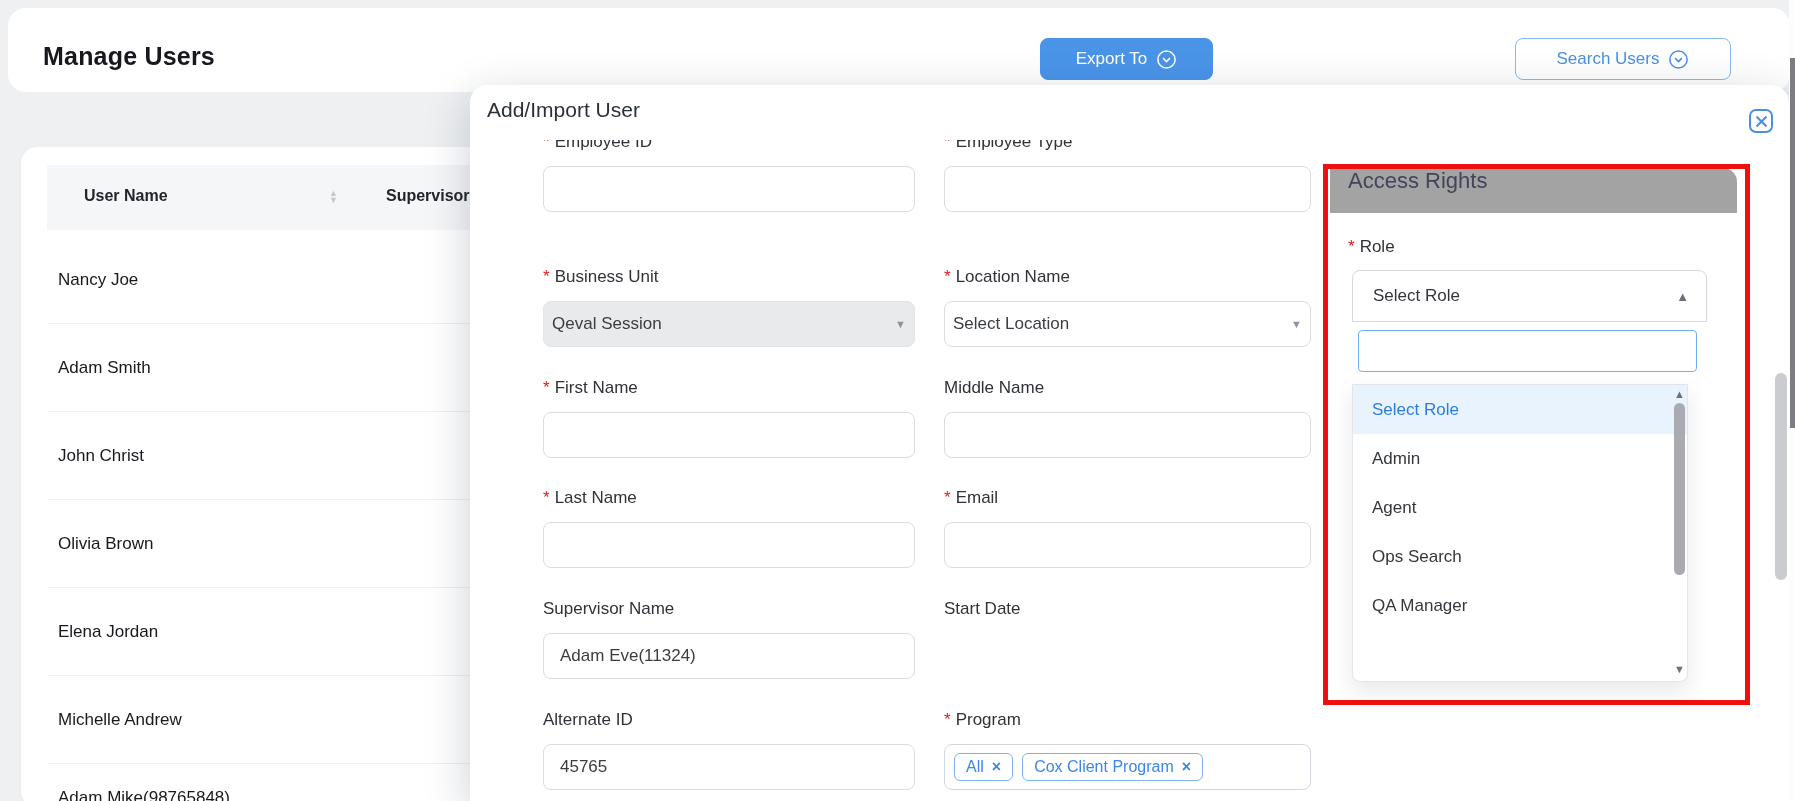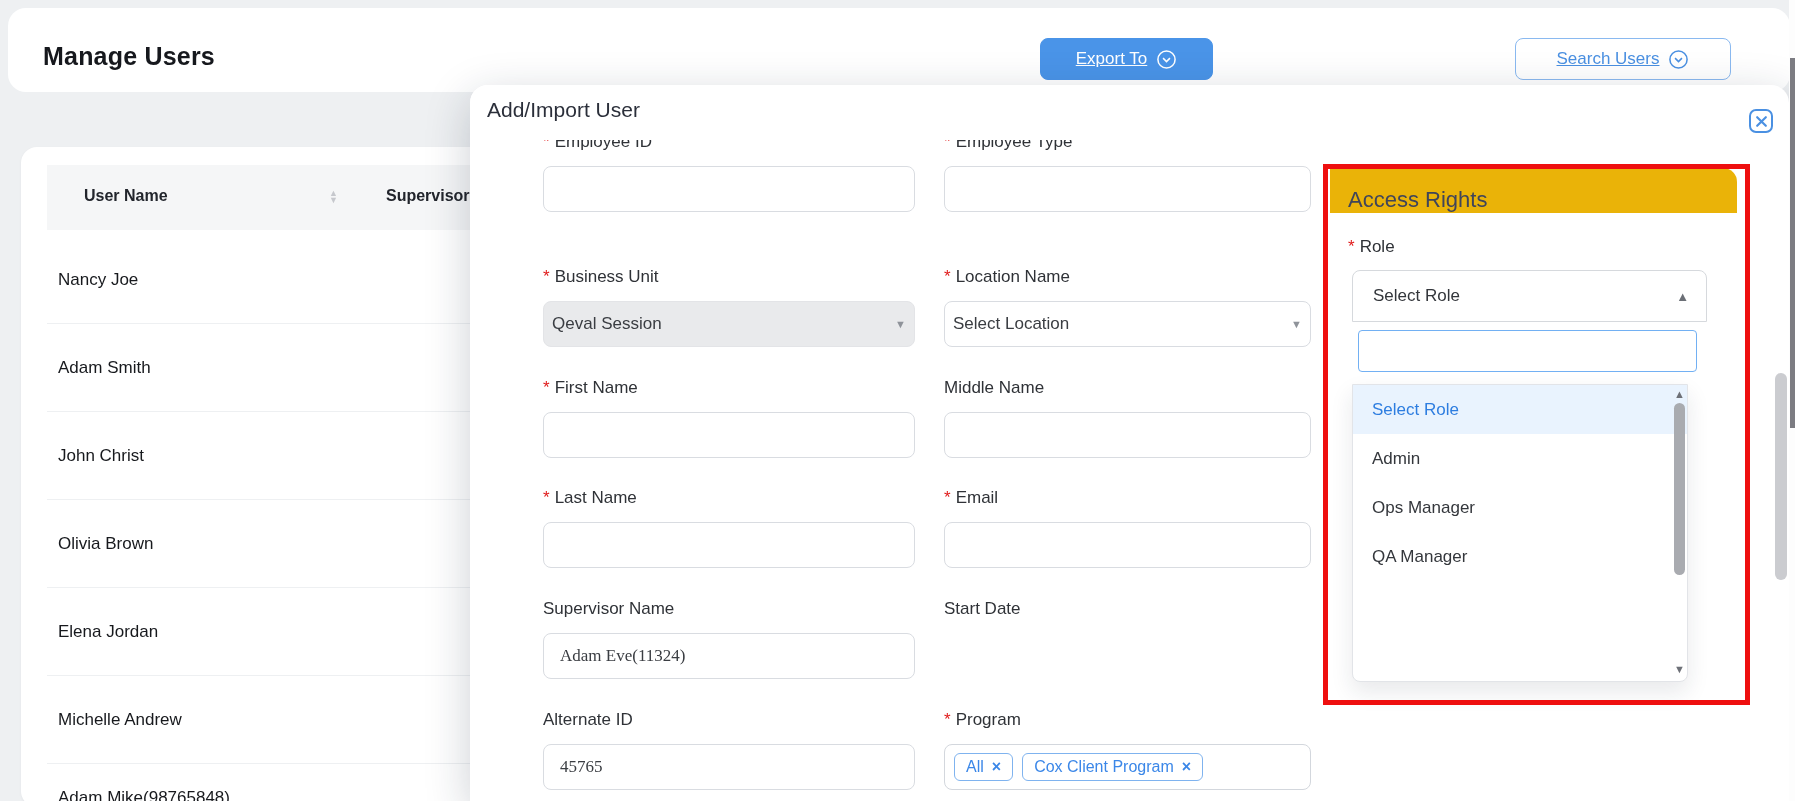--- a/index.html
+++ b/index.html
@@ -5,21 +5,21 @@
   * { margin:0; padding:0; box-sizing:border-box; }
   html,body { background:#e9ebee; }
   body { font-family:"Liberation Sans", sans-serif; }
   .stage { position:relative; width:1795px; height:801px; background:#eef0f2; overflow:hidden; }
   .abs { position:absolute; }
 
   
   .hdr-card { left:8px; top:8px; width:1782px; height:84px; background:#fff; border-radius:18px;padding-left:16px; }
   .page-title { left:35px; top:34px; font-size:25px; font-weight:700; color:#16181d; letter-spacing:.2px; }
   .btn { height:42px; border-radius:8px; display:flex; align-items:center; justify-content:center; gap:9px;
-         font-size:17px; cursor:pointer;text-decoration:underline; }
+         font-size:17px; cursor:pointer; }
   .btn-solid { background:#4a94e8; color:#fff; border:1px solid #4a94e8; }
   .btn-outline { background:#fff; color:#4a90e2; border:1px solid #8ab9f0; }
   .chev { width:21px; height:21px; flex:0 0 auto; }
 
   
   .table-card { left:21px; top:147px; width:880px; height:660px; background:#fff; border-radius:16px;
                 box-shadow:0 1px 3px rgba(20,30,50,.05); overflow:hidden; }
   .thead { left:26px; top:18px; right:0; height:65px; background:#f5f6f7; }
   .th { font-size:16px; font-weight:700; color:#22252c; }
   .sort-ic { display:flex; flex-direction:column; line-height:7px; font-size:9px; color:#c6c8cd; }
@@ -30,36 +30,36 @@
   .modal { left:470px; top:85px; width:1319px; height:716px; background:#fff;
            border-radius:18px 18px 0 0; box-shadow:0 12px 45px rgba(25,35,60,.22); overflow:hidden; z-index:5; }
   .modal-bar { left:0; top:0; width:1211px; height:55px; background:#fff; z-index:4; }
   .modal-title { left:17px; top:13px; font-size:21px; color:#2b2f3a; font-weight:500; }
   .close-btn { left:1279px; top:24px; width:24px; height:24px; border:2px solid #4a90e2; border-radius:7px;
                display:flex; align-items:center; justify-content:center; cursor:pointer; background:#fff; }
 
   .lbl { height:22px; font-size:17px; color:#2f3237; white-space:nowrap; z-index:1; }
   .req { color:#e01b1b; margin-right:5px; font-size:17px; }
   .inp { width:372px; height:46px; border:1px solid #d9dce1; border-radius:8px; background:#fff;
-         font-size:17px; color:#3a3d42; padding:0 16px; font-family:Liberation Serif, serif; outline:none; }
+         font-size:17px; color:#3a3d42; padding:0 16px; font-family:Liberation Sans, sans-serif; outline:none; }
   .sel { display:flex; align-items:center; justify-content:space-between; padding:0 8px;
          width:372px; height:46px; border:1px solid #d9dce1; border-radius:8px; background:#fff;
          font-size:17px; color:#3a3d42; cursor:pointer; }
   .sel.disabled { background:#e9eaec; border-color:#e3e4e7; cursor:default; }
   .caret { font-size:11px; color:#8f939a; }
   .date-ic { position:absolute; right:14px; top:12px; width:22px; height:22px; }
   .prog-box { width:367px; height:46px; border:1px solid #d3d7dd; border-radius:8px; background:#fff;
               display:flex; align-items:center; padding:0 9px; gap:9px; }
   .chip { display:inline-flex; align-items:center; gap:8px; border:1.5px solid #7fb3ef; border-radius:6px;
           color:#3b87e8; font-size:16px; padding:4px 11px; background:#fff; cursor:default; white-space:nowrap; }
   .chip-x { font-size:16px; font-weight:700; cursor:pointer; }
 
   
-  .ar-head { left:860px; top:83px; width:407px; height:45px; background:#eab308; border-radius:0 14px 0 0;
-             display:flex; align-items:flex-end; }
+  .ar-head { left:860px; top:83px; width:407px; height:45px; background:#a3a3a3; border-radius:0 14px 0 0;
+             display:flex; align-items:flex-start; }
   .ar-title { font-size:22px; color:#40455a; margin-left:18px; }
   .role-select { left:882px; top:185px; width:355px; height:52px; background:#fff; border:1px solid #d6d9dd;
                  border-radius:8px 8px 0 0; display:flex; align-items:center; justify-content:space-between;
                  padding:0 17px 0 20px; font-size:17px; color:#33363b; cursor:pointer; z-index:6; }
   .role-search { left:888px; top:245px; width:339px; height:42px; border:1.5px solid #72b0f3; border-radius:4px;
                  background:#fff; z-index:7; outline:none; padding:0 10px; font-size:16px;
                  font-family:"Liberation Sans",sans-serif; }
   .role-list { left:882px; top:299px; width:336px; height:298px; background:#fff; border:1px solid #e2e4e8;
                border-radius:0 0 8px 8px; box-shadow:0 10px 22px rgba(25,35,60,.10); overflow:hidden; z-index:6; }
   .opt { height:49px; display:flex; align-items:center; padding-left:19px; font-size:17px; color:#34373c; cursor:pointer; }
@@ -189,21 +189,22 @@
 
     <div class="abs role-select">
       <span>Select Role</span>
       <span class="caret" style="color:#6b6f76;font-size:13px;">▲</span>
     </div>
     <input class="abs role-search" value="" style="">
 
     <div class="abs role-list">
       <div class="opt hl">Select Role</div>
       <div class="opt">Admin</div>
-      <div class="opt">Ops Manager</div>
+      <div class="opt">Agent</div>
+      <div class="opt">Ops Search</div>
       <div class="opt">QA Manager</div>
     </div>
     <div class="abs list-sb-arrow" style="top:303px;">▲</div>
     <div class="abs list-sb-thumb"></div>
     <div class="abs list-sb-arrow" style="top:578px;">▼</div>
 
     <div class="abs annotation"></div>
 
     <div class="abs modal-sb-thumb"></div>
 

